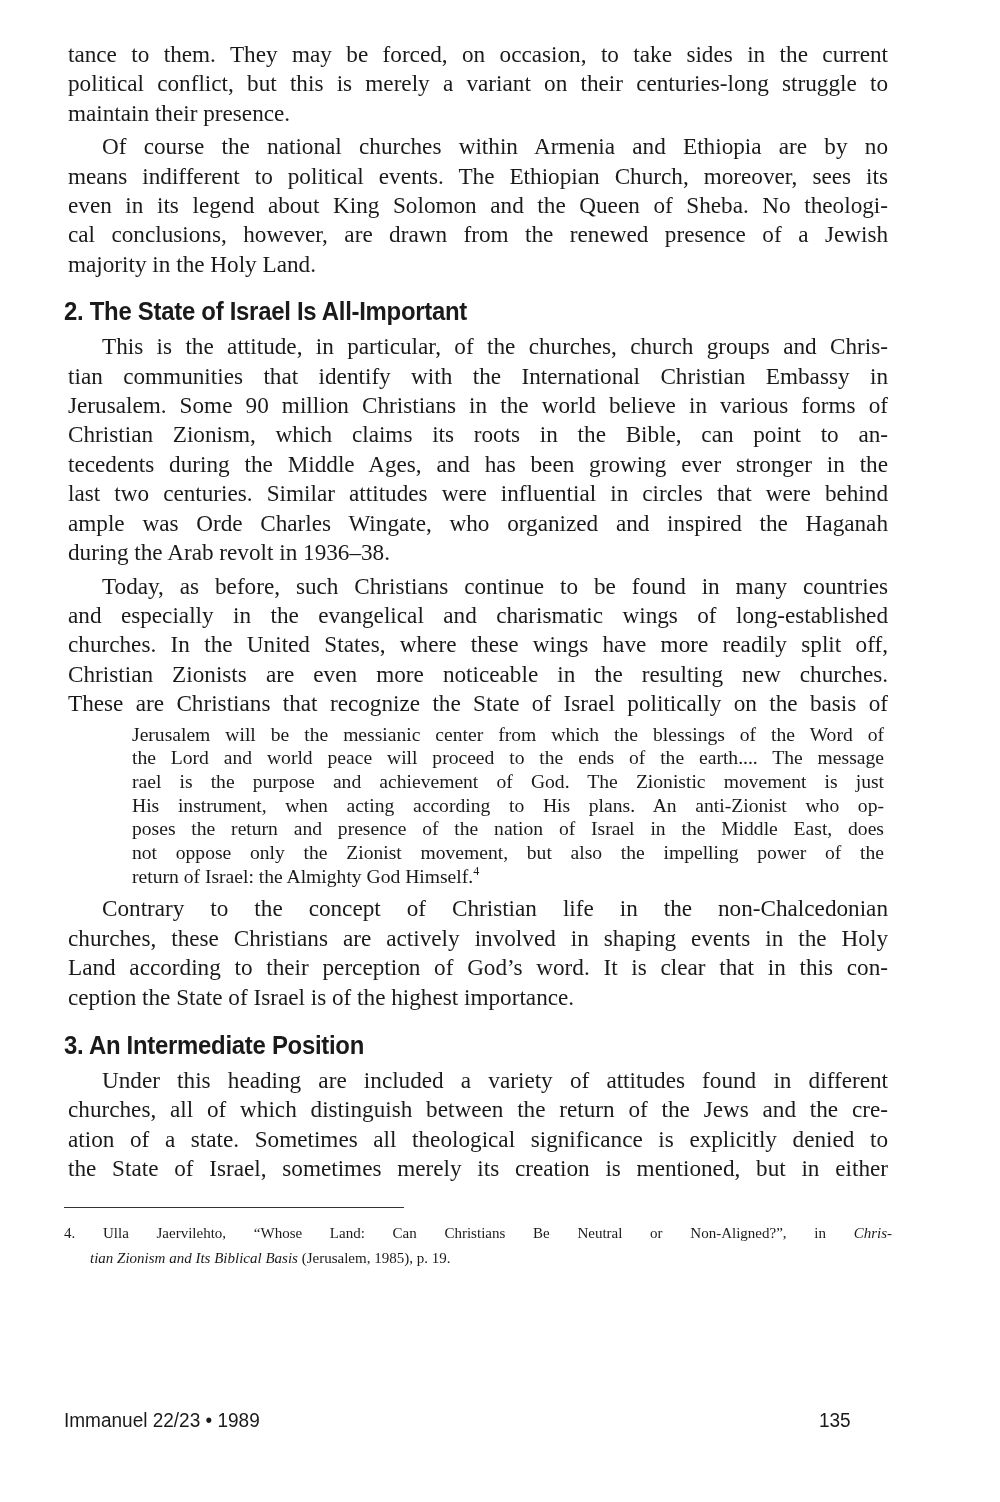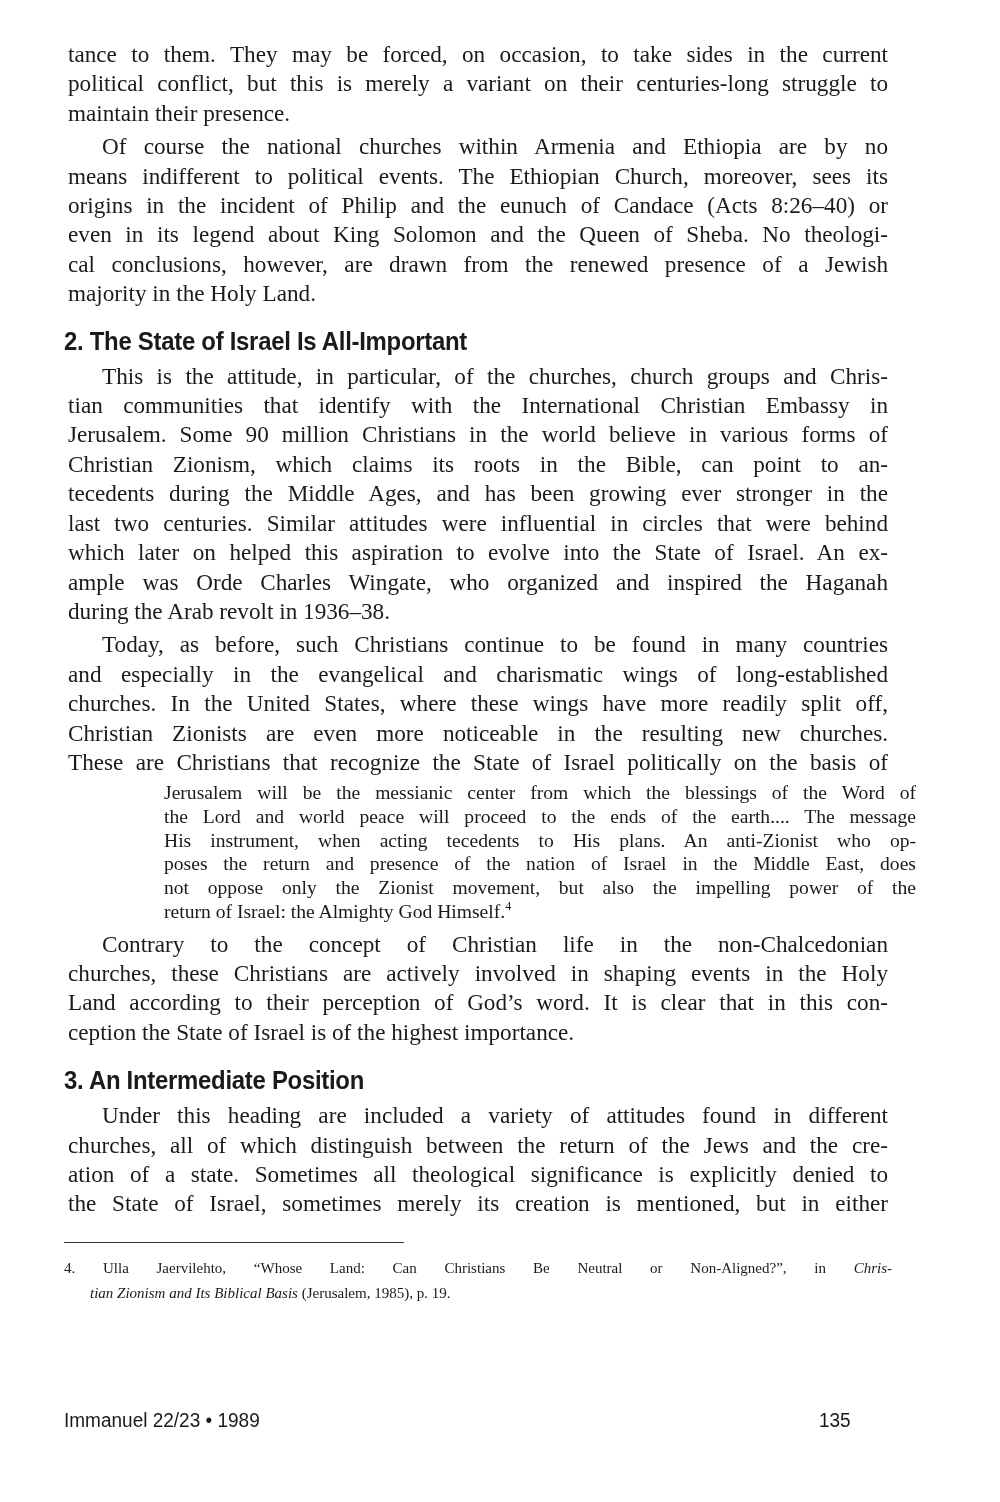--- a/index.html
+++ b/index.html
@@ -5,21 +5,21 @@
   html, body { margin: 0; padding: 0; background: #ffffff; }
   body { width: 1000px; height: 1502px; position: relative; overflow: hidden; color: #1a1a1a; }
   .page { position: absolute; left: 64px; top: 36px; width: 828px; }
   .line { font-family: "Liberation Serif", serif; font-size: 23.2px; line-height: 29.4px; white-space: nowrap; text-align: justify; text-align-last: justify; display: block; }
   .line.last { text-align-last: left; }
   .indent { padding-left: 34px; }
   .para { margin: 4px; }
   .heading { font-family: "Liberation Sans", sans-serif; font-weight: bold; font-size: 26px; line-height: 34px; margin: 0; letter-spacing: -0.3px; transform: scaleX(0.92); transform-origin: left; white-space: nowrap; }
   .h2 { margin-top: 15px; margin-bottom: 2px; }
   .h3 { margin-top: 16px; margin-bottom: 2px; }
-  .quote { margin: 4px 0 6px 100px; width: 752px; }
+  .quote { margin: 4px 0 6px 68px; width: 752px; }
   .quote .line { font-size: 19.6px; line-height: 23.7px; }
   .sup { font-size: 12px; vertical-align: super; line-height: 0; }
   .rule { width: 340px; height: 0; border-top: 1.5px solid #333; margin-top: 23px; }
   .footnote { margin-top: 13px; }
   .footnote .line { font-size: 15px; line-height: 25px; }
   .fn-indent { padding-left: 26px; }
   em { font-style: italic; }
   .footer { position: absolute; top: 1409px; left: 64px; width: 828px; font-family: "Liberation Sans", sans-serif; font-size: 20px; display: flex; justify-content: space-between; transform: scaleX(0.95); transform-origin: left; }
   .footer .pg { transform: none; }
 </style>
@@ -30,52 +30,51 @@
 
   <div class="para">
     <span class="line">tance to them. They may be forced, on occasion, to take sides in the current</span>
     <span class="line">political conflict, but this is merely a variant on their centuries-long struggle to</span>
     <span class="line last">maintain their presence.</span>
   </div>
 
   <div class="para">
     <span class="line indent">Of course the national churches within Armenia and Ethiopia are by no</span>
     <span class="line">means indifferent to political events. The Ethiopian Church, moreover, sees its</span>
-    <span class="line">origins in the incident of Philip and the eunuch of Candace (Acts 8:26–40) or</span>
     <span class="line">even in its legend about King Solomon and the Queen of Sheba. No theologi-</span>
     <span class="line">cal conclusions, however, are drawn from the renewed presence of a Jewish</span>
     <span class="line last">majority in the Holy Land.</span>
   </div>
 
   <h2 class="heading h2">2. The State of Israel Is All-Important</h2>
 
   <div class="para">
     <span class="line indent">This is the attitude, in particular, of the churches, church groups and Chris-</span>
     <span class="line">tian communities that identify with the International Christian Embassy in</span>
     <span class="line">Jerusalem. Some 90 million Christians in the world believe in various forms of</span>
     <span class="line">Christian Zionism, which claims its roots in the Bible, can point to an-</span>
     <span class="line">tecedents during the Middle Ages, and has been growing ever stronger in the</span>
     <span class="line">last two centuries. Similar attitudes were influential in circles that were behind</span>
-    <span class="line">which later on helped this aspiration to evolve into the State of Israel. An ex-</span>
     <span class="line">ample was Orde Charles Wingate, who organized and inspired the Haganah</span>
     <span class="line last">during the Arab revolt in 1936–38.</span>
   </div>
 
   <div class="para">
     <span class="line indent">Today, as before, such Christians continue to be found in many countries</span>
     <span class="line">and especially in the evangelical and charismatic wings of long-established</span>
     <span class="line">churches. In the United States, where these wings have more readily split off,</span>
     <span class="line">Christian Zionists are even more noticeable in the resulting new churches.</span>
     <span class="line">These are Christians that recognize the State of Israel politically on the basis of</span>
   </div>
 
   <blockquote class="quote">
     <span class="line">Jerusalem will be the messianic center from which the blessings of the Word of</span>
     <span class="line">the Lord and world peace will proceed to the ends of the earth.... The message</span>
-    <span class="line">His instrument, when acting tecedents to His plans. An anti-Zionist who op-</span>
+    <span class="line">rael is the purpose and achievement of God. The Zionistic movement is just</span>
+    <span class="line">His instrument, when acting according to His plans. An anti-Zionist who op-</span>
     <span class="line">poses the return and presence of the nation of Israel in the Middle East, does</span>
     <span class="line">not oppose only the Zionist movement, but also the impelling power of the</span>
     <span class="line last"><span>return of Israel: the Almighty God Himself.</span><span class="sup">4</span></span>
   </blockquote>
 
   <div class="para">
     <span class="line indent">Contrary to the concept of Christian life in the non-Chalcedonian</span>
     <span class="line">churches, these Christians are actively involved in shaping events in the Holy</span>
     <span class="line">Land according to their perception of God’s word. It is clear that in this con-</span>
     <span class="line last">ception the State of Israel is of the highest importance.</span>

